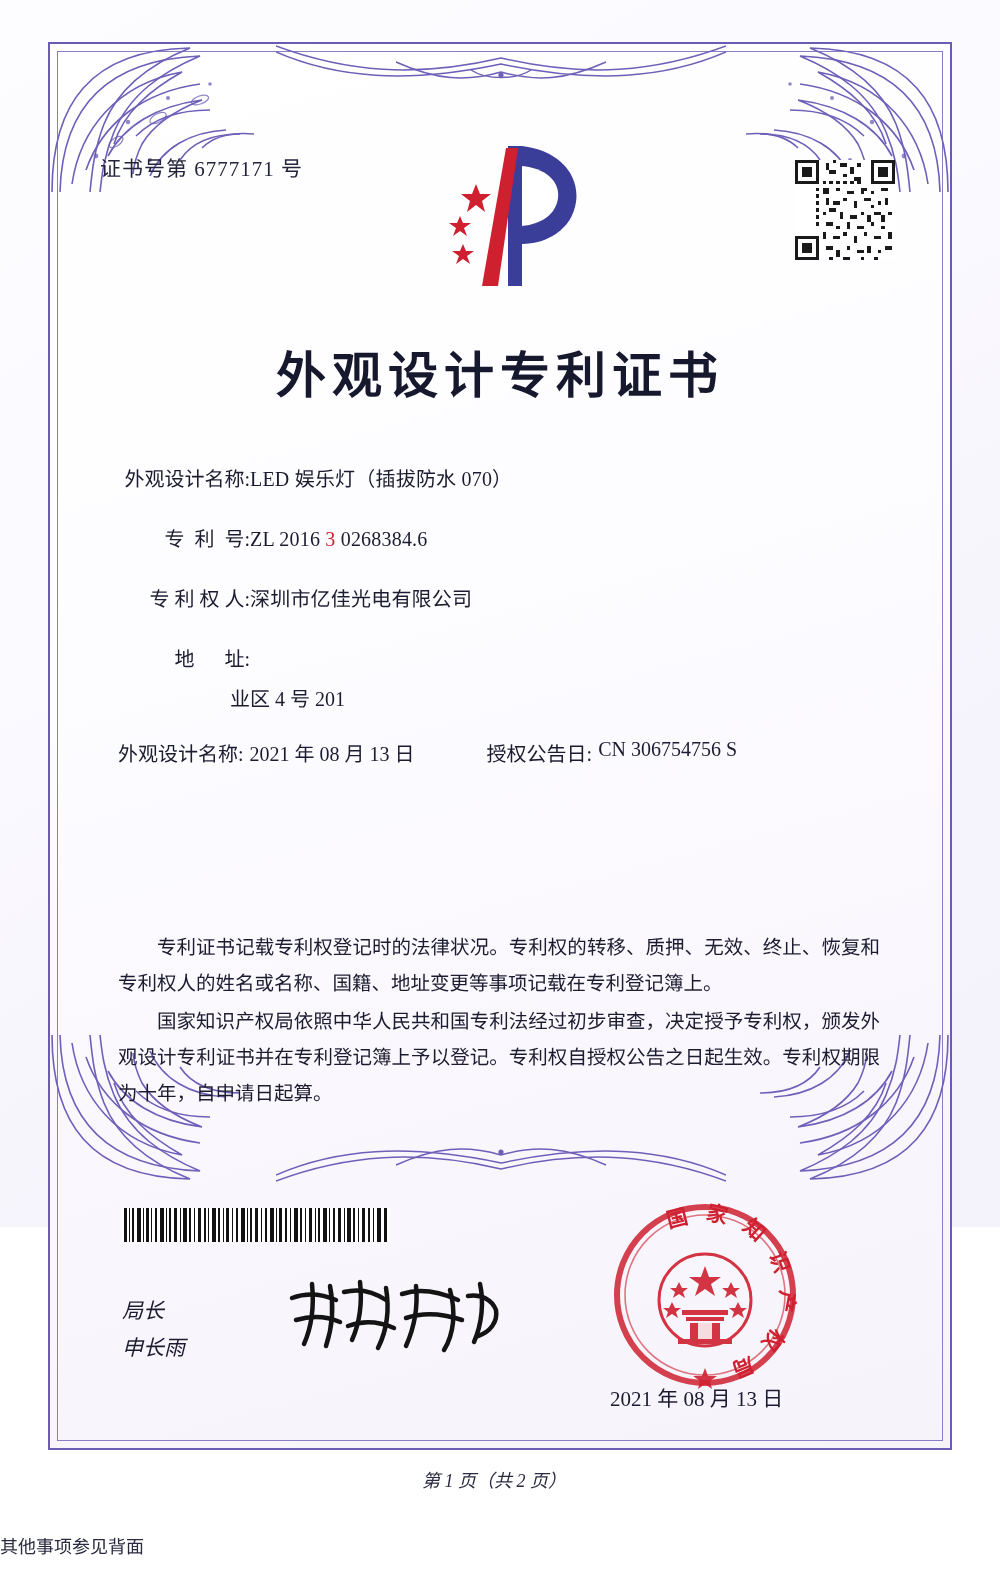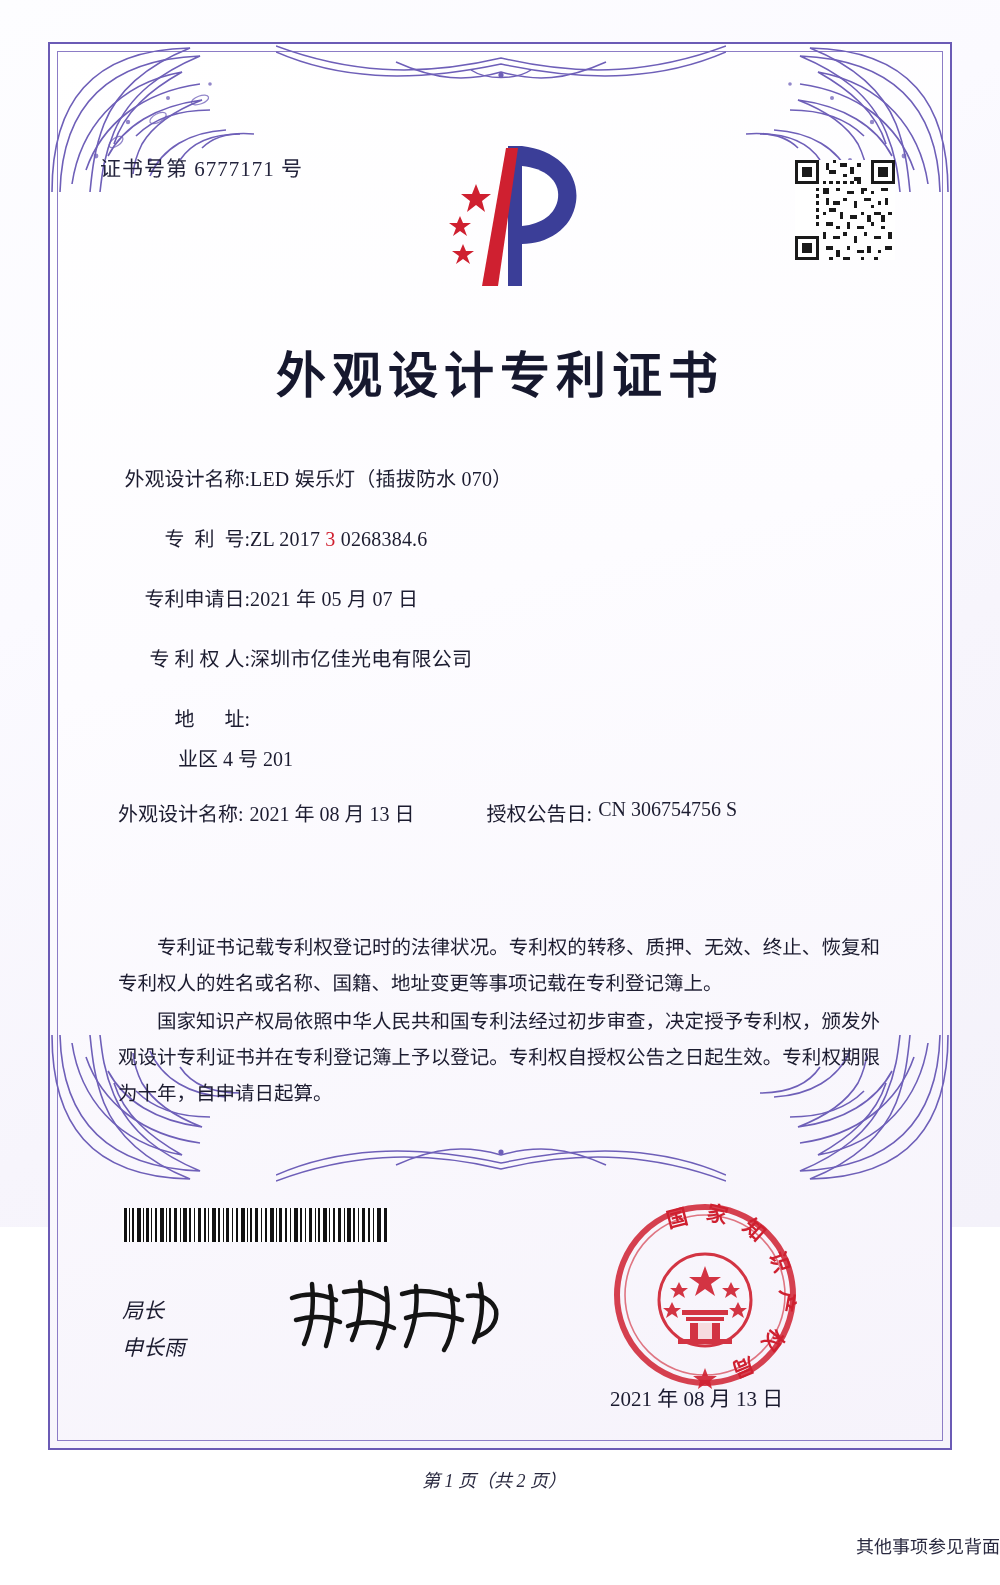--- a/index.html
+++ b/index.html
@@ -130,21 +130,21 @@
     text-align: right;
   }
   .field-value {
     flex: 1;
     letter-spacing: 0.2px;
   }
   .field-value .red {
     color: #cf2030;
   }
   .addr-second {
-    margin-left: 60px;
+    margin-left: 112px;
     font-size: 20px;
     margin-top: -22px;
     margin-bottom: 26px;
     color: #1c1c30;
   }
 
   .grant-row {
     display: flex;
     font-size: 20px;
     color: #1c1c30;
@@ -224,21 +224,21 @@
     top: 1466px;
     text-align: center;
     font-size: 18px;
     color: #2a2a40;
     font-style: italic;
   }
   .back-note {
     position: absolute;
     left: 0; right: 0;
     top: 1532px;
-    text-align: right;
+    text-align: left;
     font-size: 18px;
     color: #2a2a40;
   }
 </style>
 </head>
 <body>
 
 <div class="page">
 
   <div class="cert-frame"></div>
@@ -464,27 +464,23 @@
   <div class="fields">
 
     <div class="field-row">
       <div class="field-label">外观设计名称:</div>
       <div class="field-value">LED 娱乐灯（插拔防水 070）</div>
     </div>
 
 
     <div class="field-row">
       <div class="field-label">专  利  号:</div>
-      <div class="field-value"><span>ZL 2017 </span><span class="red">3</span><span> 0268384.6</span></div>
+      <div class="field-value"><span>ZL 2016 </span><span class="red">3</span><span> 0268384.6</span></div>
     </div>
 
-    <div class="field-row">
-      <div class="field-label">专利申请日:</div>
-      <div class="field-value">2021 年 05 月 07 日</div>
-    </div>
 
     <div class="field-row">
       <div class="field-label">专 利 权 人:</div>
       <div class="field-value">深圳市亿佳光电有限公司</div>
     </div>
 
     <div class="field-row">
       <div class="field-label">地      址:</div>
     </div>
     <div class="addr-second">业区 4 号 201</div>

